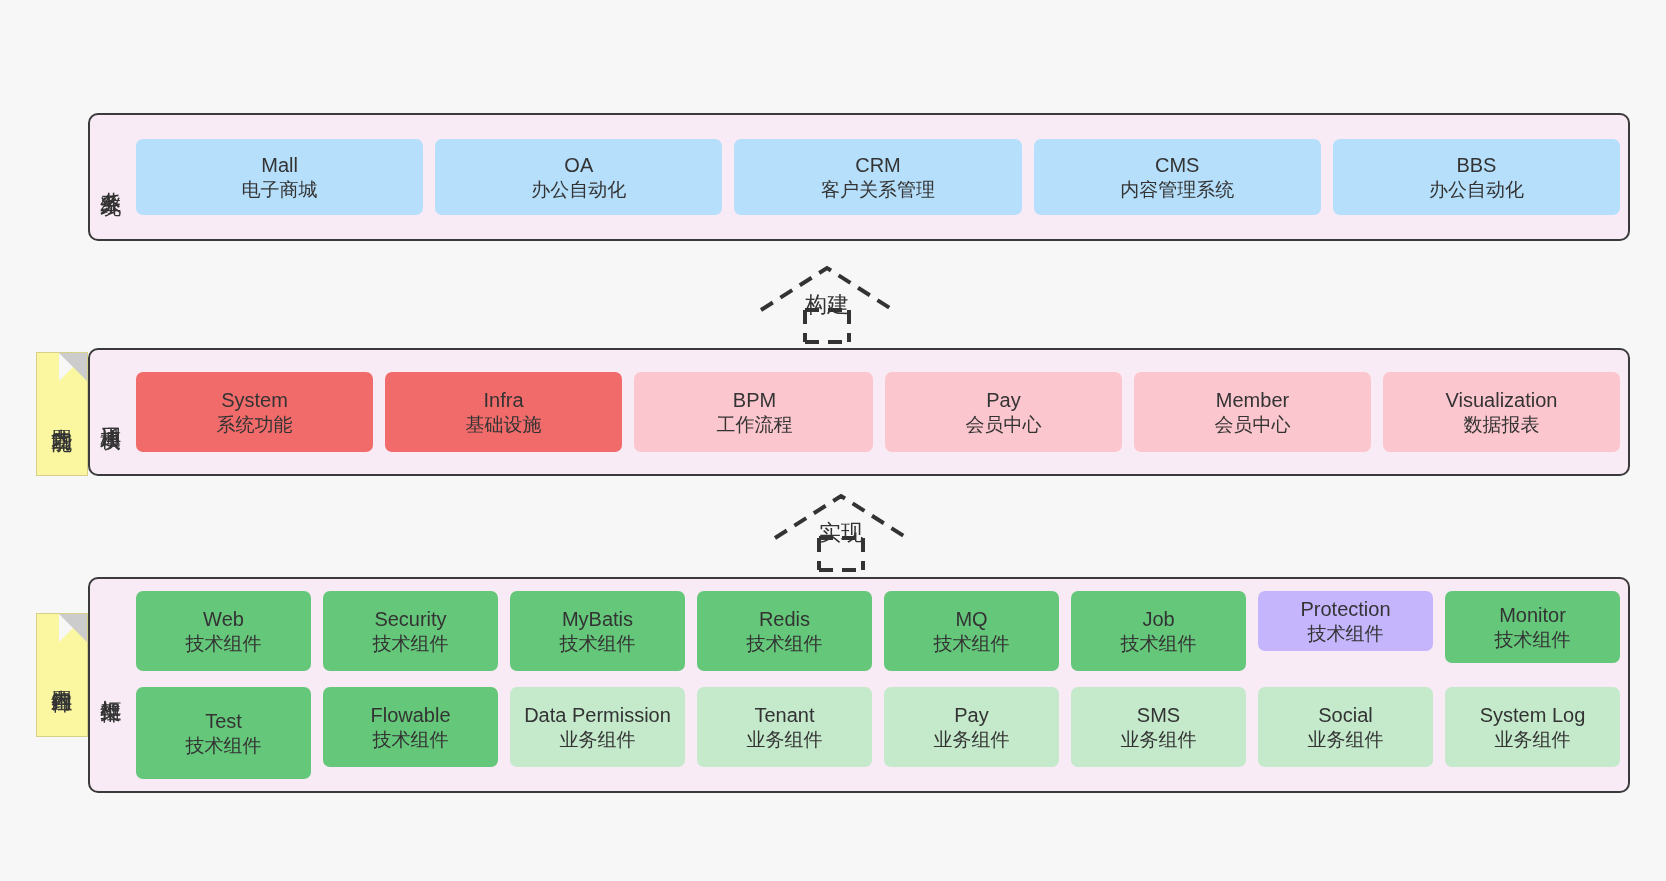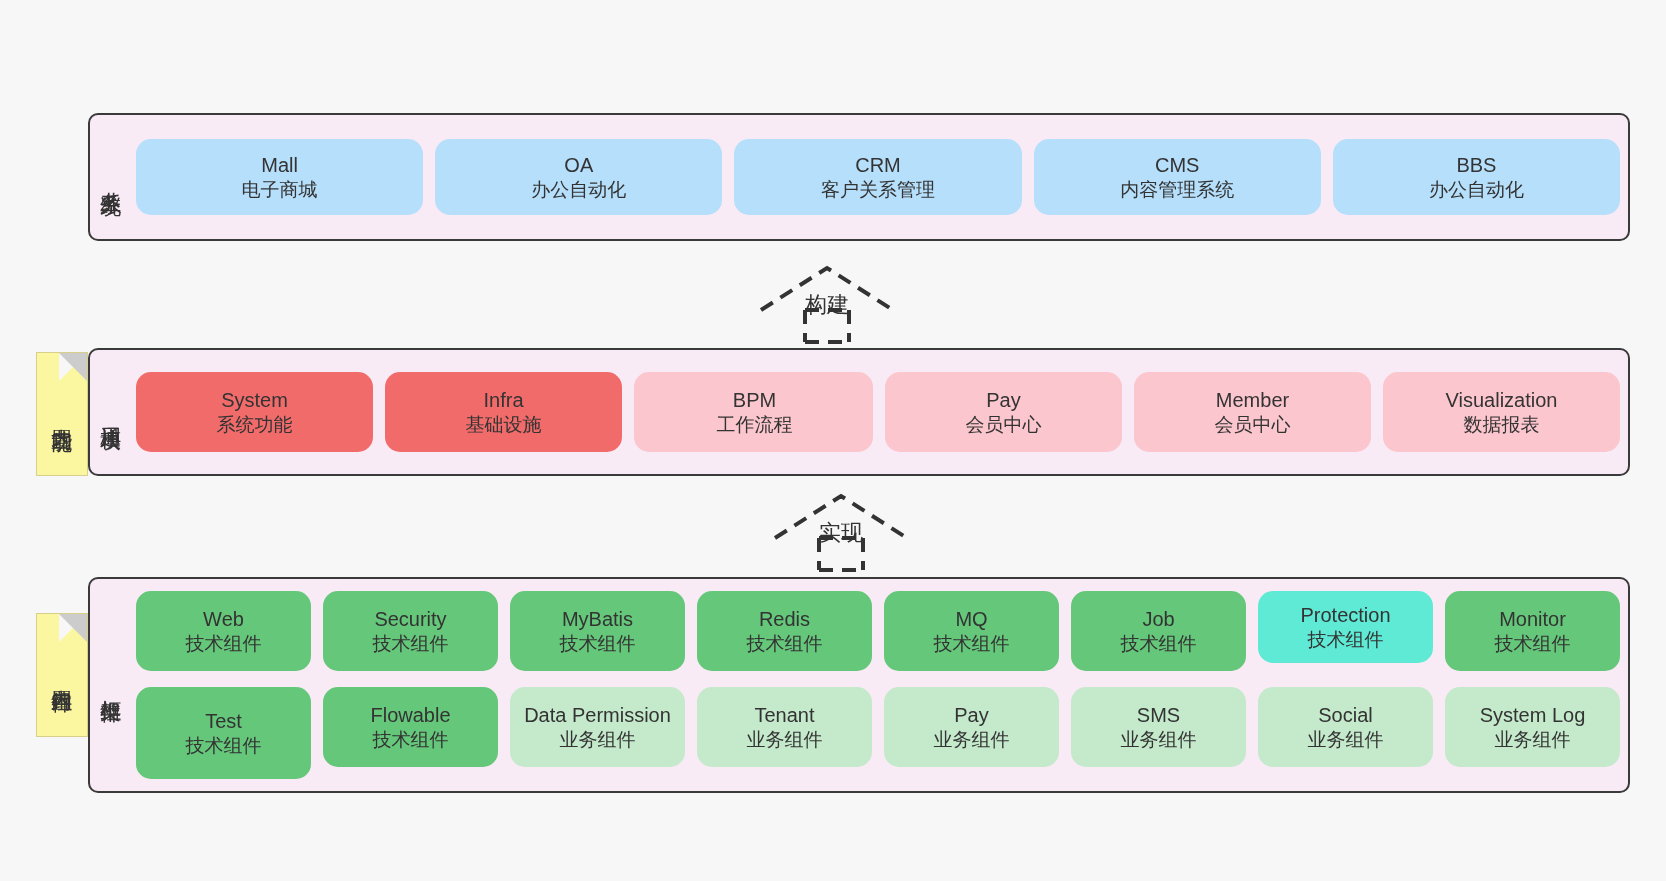--- a/index.html
+++ b/index.html
@@ -56,21 +56,21 @@
     padding: 0 8px 0 4px;
   }
 
   .row {
     display: flex;
     gap: 12px;
   }
 
   .card {
     flex: 1 1 0;
-    border-radius: 15px;
+    border-radius: 7px;
     display: flex;
     flex-direction: column;
     align-items: center;
     justify-content: center;
     line-height: 1.22;
     box-sizing: border-box;
     padding: 4px 6px;
   }
   .card .en {
     font-size: 20px;
@@ -243,25 +243,25 @@
             <div class="cn">技术组件</div>
           </div>
           <div class="card" style="background: rgb(100, 199, 122); height: 80px;">
             <div class="en">MQ</div>
             <div class="cn">技术组件</div>
           </div>
           <div class="card" style="background: rgb(100, 199, 122); height: 80px;">
             <div class="en">Job</div>
             <div class="cn">技术组件</div>
           </div>
-          <div class="card" style="background: #5eead4; height: 72px;">
+          <div class="card" style="background: #c4b5fd; height: 60px;">
             <div class="en">Protection</div>
             <div class="cn">技术组件</div>
           </div>
-          <div class="card" style="background: rgb(100, 199, 122); height: 80px;">
+          <div class="card" style="background: rgb(100, 199, 122); height: 72px;">
             <div class="en">Monitor</div>
             <div class="cn">技术组件</div>
           </div>
         </div>
       <div class="row" id="row-fw2">
           <div class="card" style="background: rgb(100, 199, 122); height: 92px;">
             <div class="en">Test</div>
             <div class="cn">技术组件</div>
           </div>
           <div class="card" style="background: rgb(100, 199, 122); height: 80px;">

